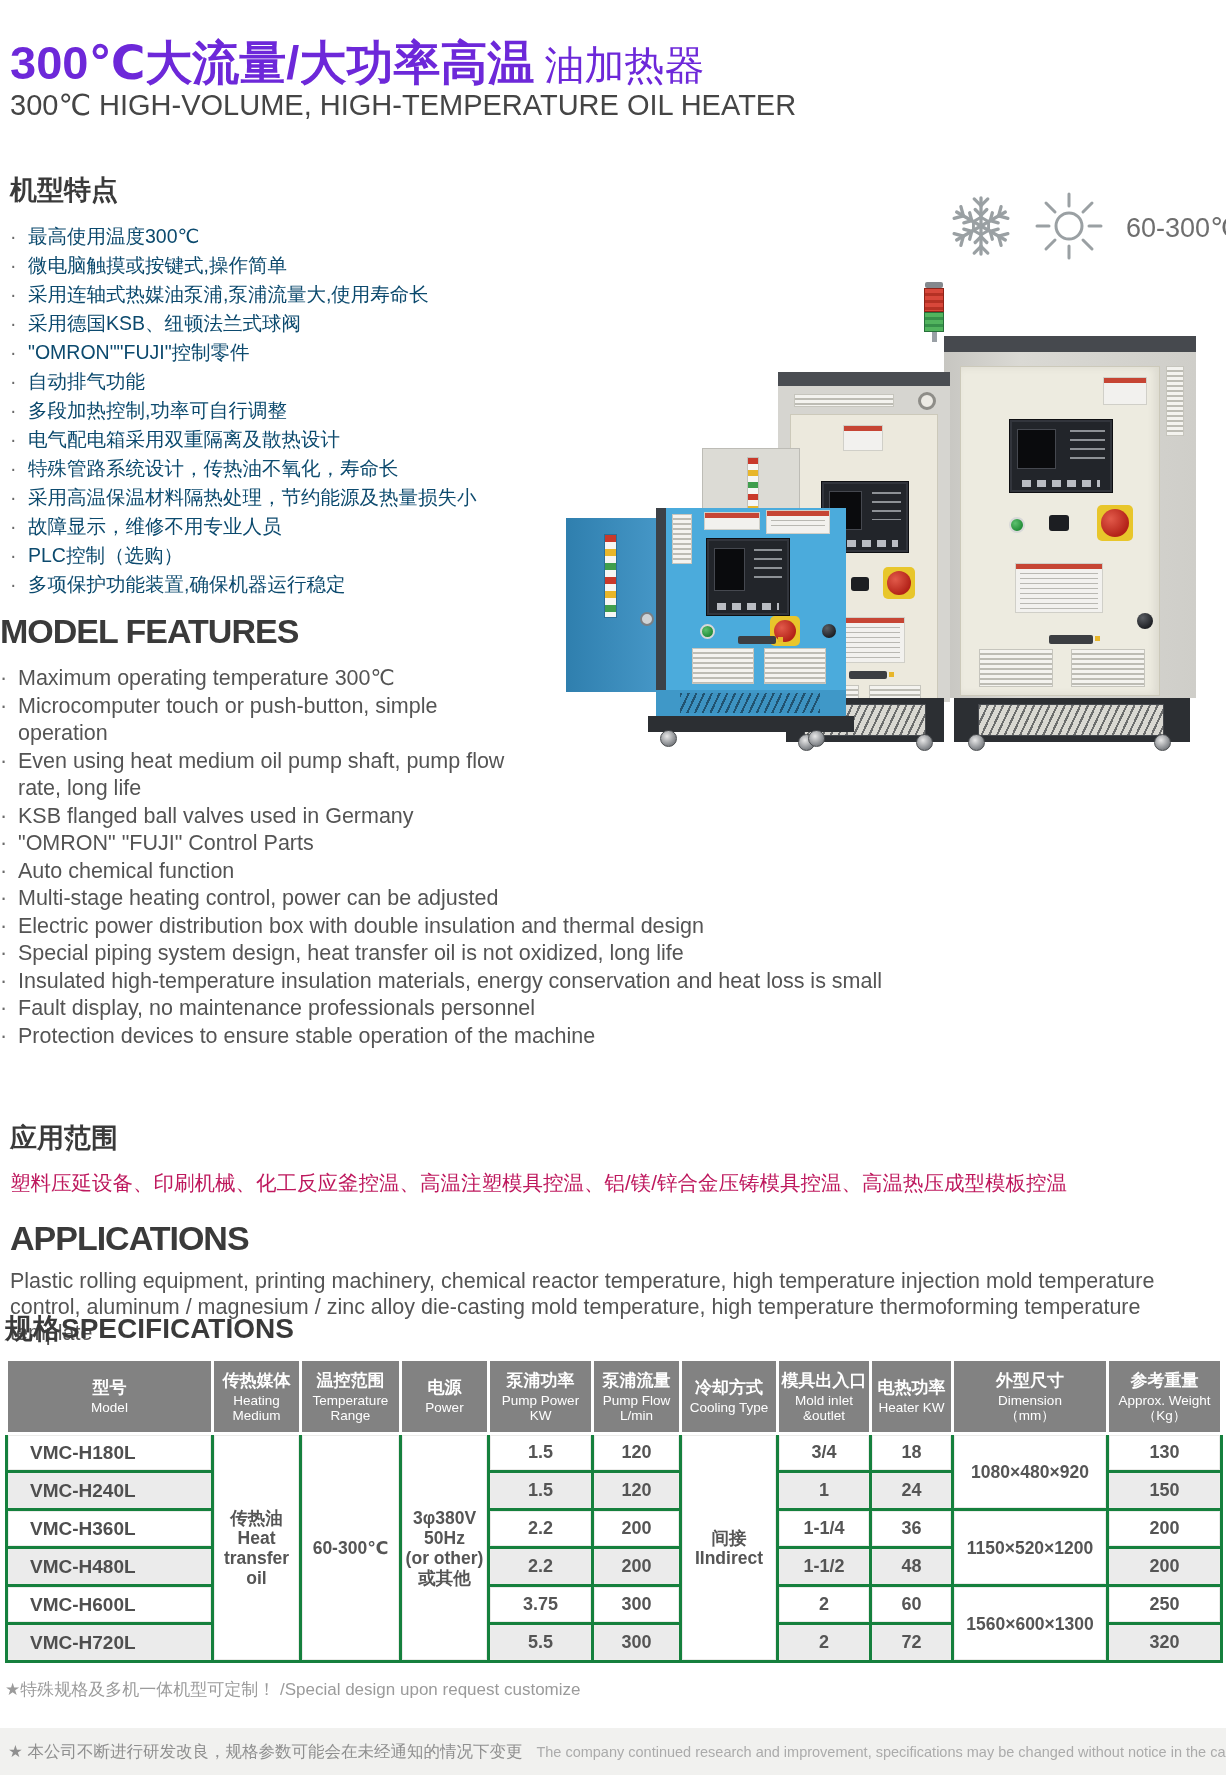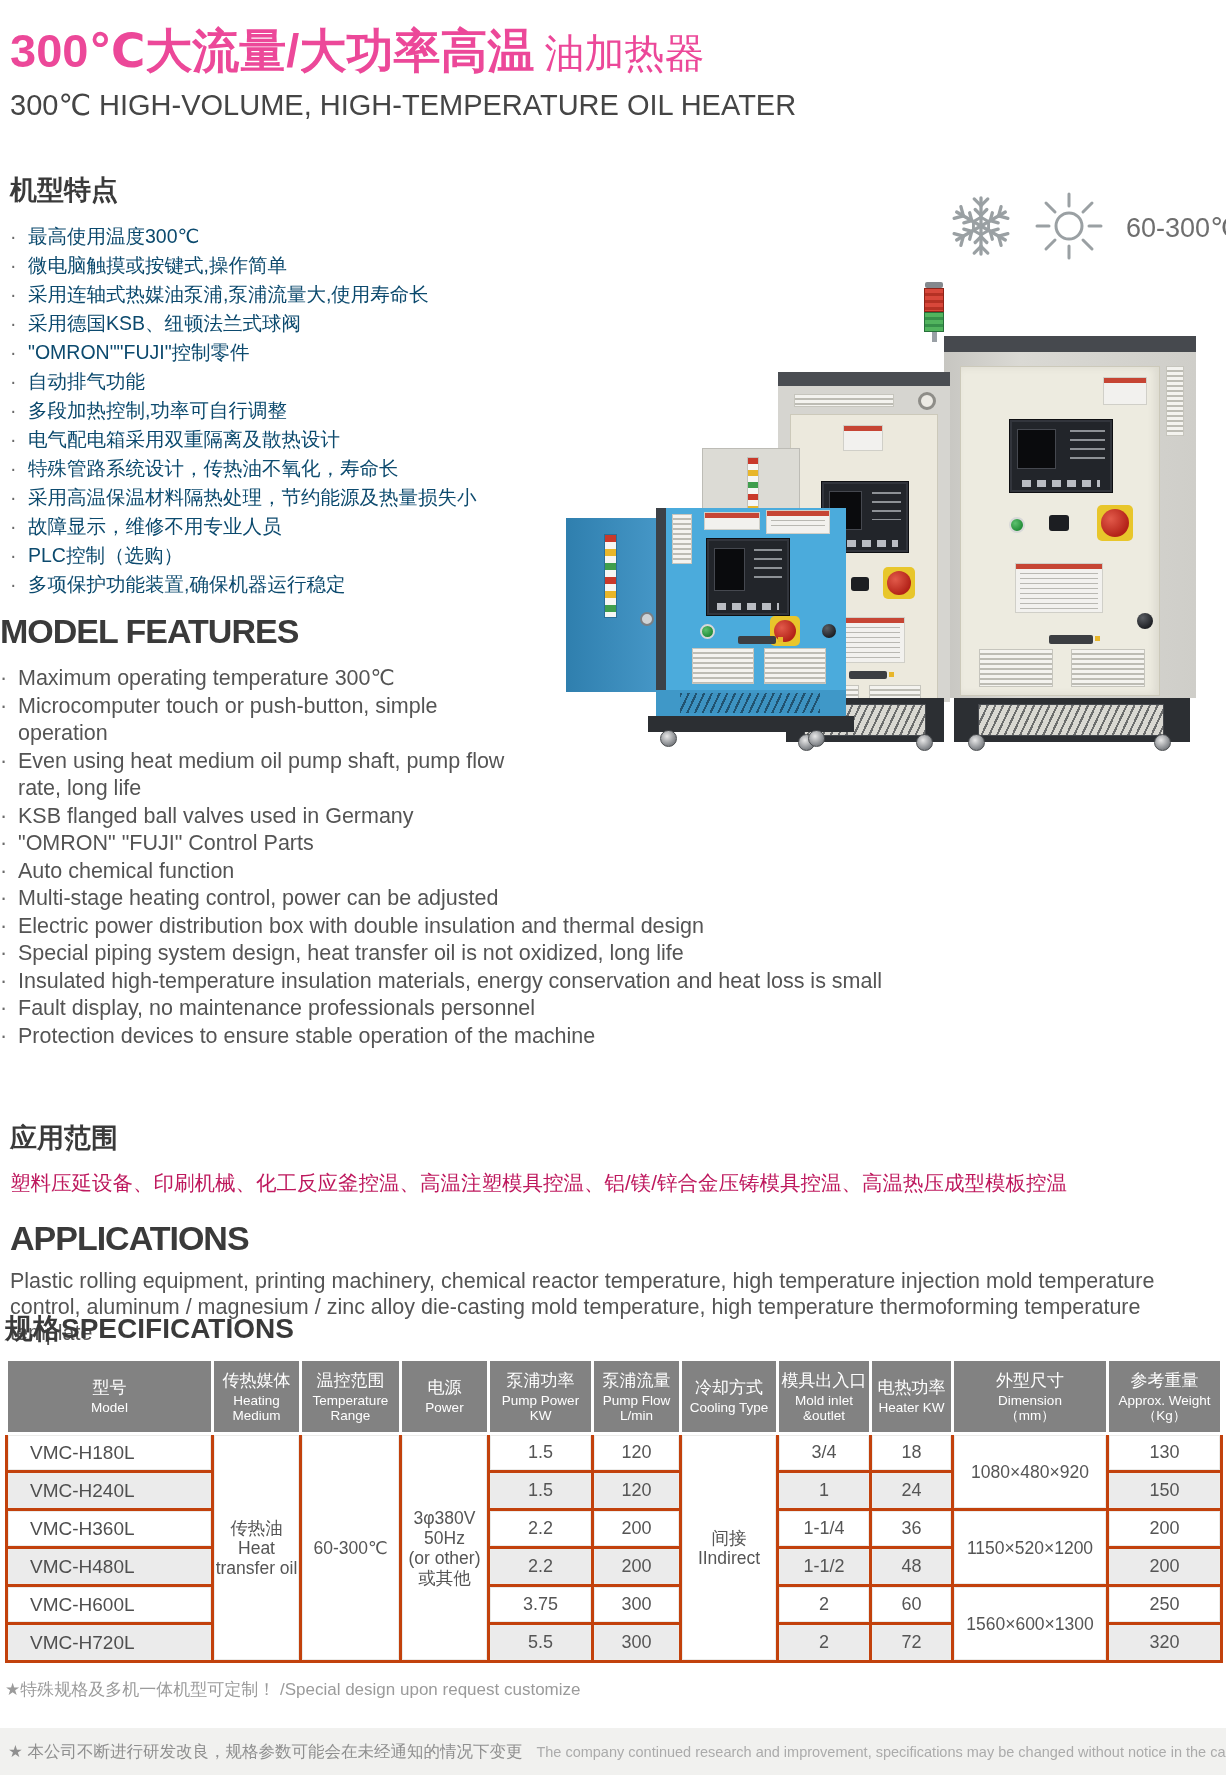--- a/index.html
+++ b/index.html
@@ -1,20 +1,20 @@
 <!DOCTYPE html>
 <html><head>
 <meta charset="utf-8">
 <style>
   html,body { margin:0; padding:0; }
   body { width:1226px; height:1775px; background:#fff; font-family:"Liberation Sans","DejaVu Sans",sans-serif; color:#3c3c3c; position:relative; overflow:hidden; }
   .abs { position:absolute; }
 
   
-  .title { left:10px; top:20px; font-size:47px; font-weight:700; color:#ec4899; white-space:nowrap; }
+  .title { left:10px; top:32px; font-size:47px; font-weight:700; color:#6d28d9; white-space:nowrap; }
   .title .tail { font-size:40px; font-weight:500; margin-left:10px; }
   .subtitle { left:10px; top:88px; font-size:29px; font-weight:400; color:#454545; white-space:nowrap; }
 
   
   .sec-h-zh { font-size:27px; font-weight:700; color:#3a3a3a; }
   .sec-h-en { font-size:34px; font-weight:700; color:#3a3a3a; letter-spacing:-1px; }
   ul.feat { list-style:none; margin:14px 0 0 0; padding:0; }
   ul.feat li { padding-left:18px; text-indent:-18px; }
   ul.feat li::before { content:"·"; display:inline-block; width:18px; text-indent:0; color:#6a6a6a; }
   .feat-zh { left:10px; top:172px; width:540px; }
@@ -31,26 +31,26 @@
   
   .apps { left:10px; top:1120px; width:1212px; }
   .apps .zh-text { margin-top:13px; font-size:20.5px; color:#be185d; }
   .apps .en-head { margin-top:22px; }
   .apps .en-text { margin-top:10px; font-size:21.5px; line-height:26px; color:#545454; }
 
   
   .specs { left:5px; top:1310px; width:1216px; }
   table.spec { border-collapse:collapse; table-layout:fixed; width:1215px; margin-top:10px; }
   table.spec th { background:#828282; color:#fff; border:3px solid #fff; vertical-align:middle; padding:2px 1px; font-weight:400; }
-  table.spec th .zh { display:block; font-size:17px; font-weight:400; line-height:21px; }
+  table.spec th .zh { display:block; font-size:17px; font-weight:700; line-height:21px; }
   table.spec th .en { display:inline-block; font-size:13.5px; line-height:15px; margin-top:2px; }
   table.spec th.th-dim .en { max-width:92px; }
   table.spec tr.hd { height:74px; }
   table.spec tr.bd { height:38px; }
-  table.spec td { border:3px solid #c2410c; background:#fff; box-shadow:inset 0 0 0 1px #ececea; font-size:18px; color:#555; text-align:center; vertical-align:middle; }
+  table.spec td { border:3px solid #15803d; background:#fff; box-shadow:inset 0 0 0 1px #ececea; font-size:18px; color:#555; text-align:center; vertical-align:middle;font-weight:bold; }
   table.spec td.c-model { text-align:left; padding-left:22px; font-size:19px; color:#4f4f4f; }
   table.spec tr.r-even td.cell { background:#ebebeb; }
   table.spec td.c-merge { background:#fff; font-size:17.5px; line-height:20px; }
   table.spec td.c-merge span { display:block; }
   .footnote { margin-top:15px; font-size:17px; color:#9b9b9b; }
 
   
   .footer { left:0; top:1728px; width:1226px; height:47px; background:#f1f1ef; display:flex; align-items:center; gap:14px; padding-left:8px; box-sizing:border-box; white-space:nowrap; overflow:hidden; }
   .footer .zh { font-size:16.5px; color:#8f8f8f; }
   .footer .en { font-size:14.5px; color:#ababab; }

